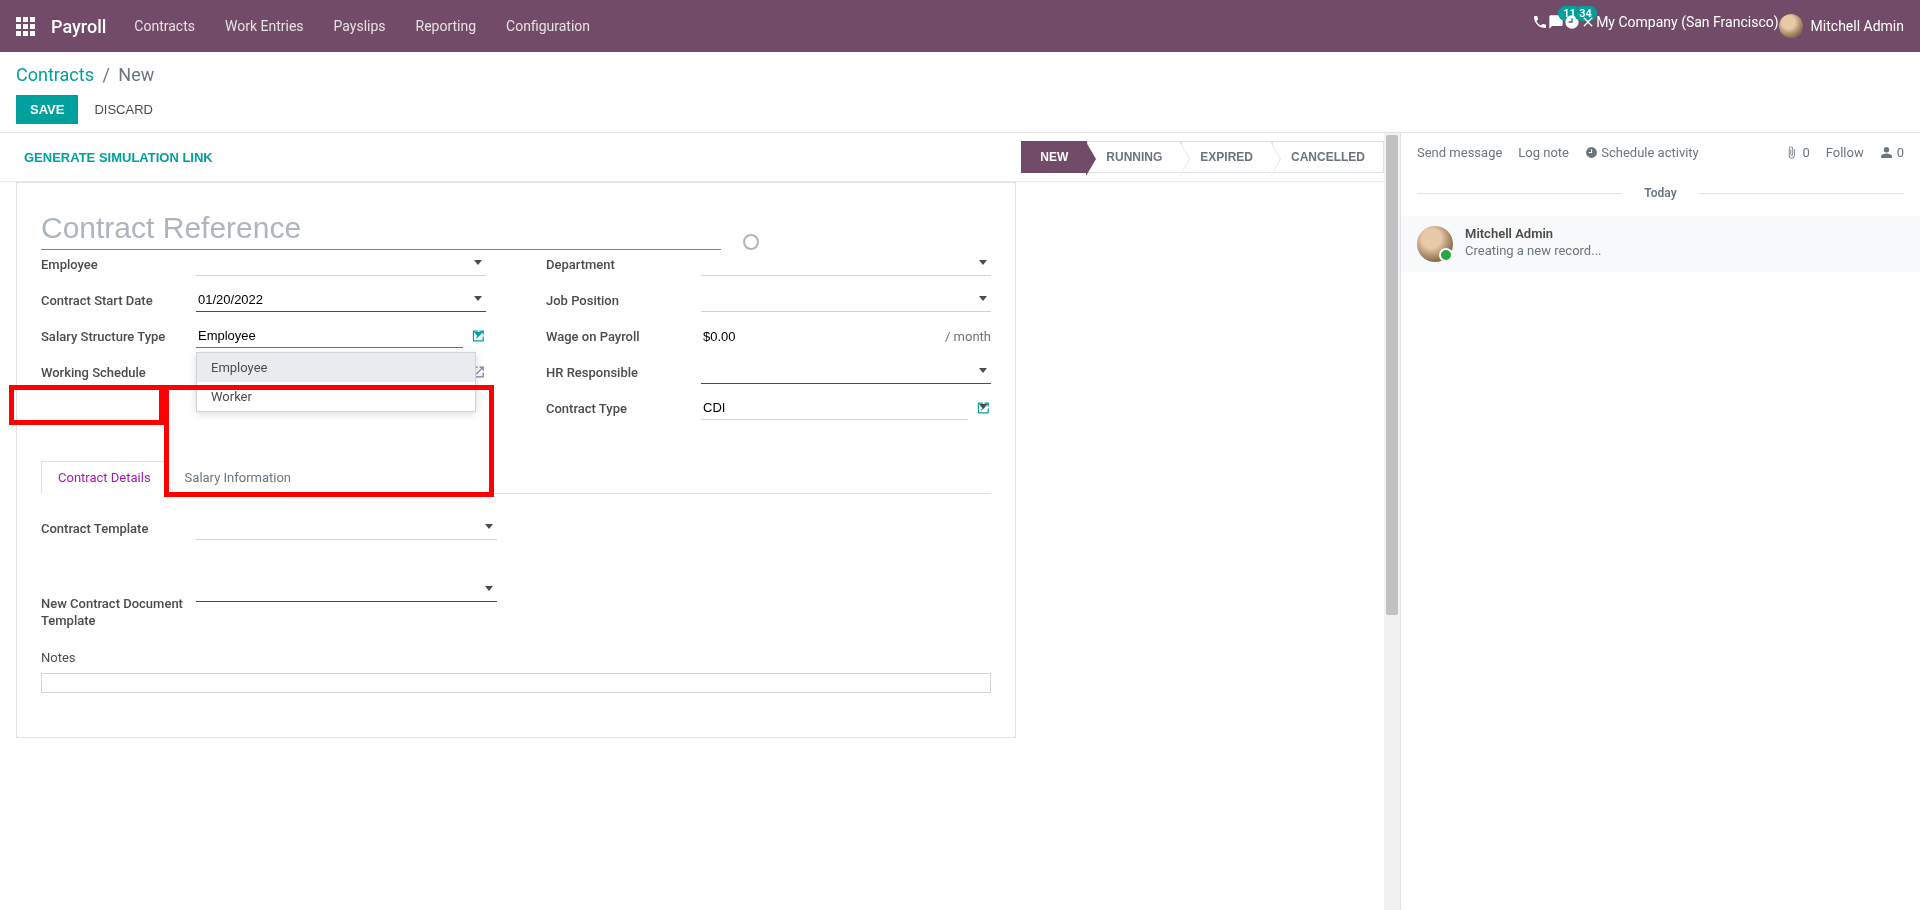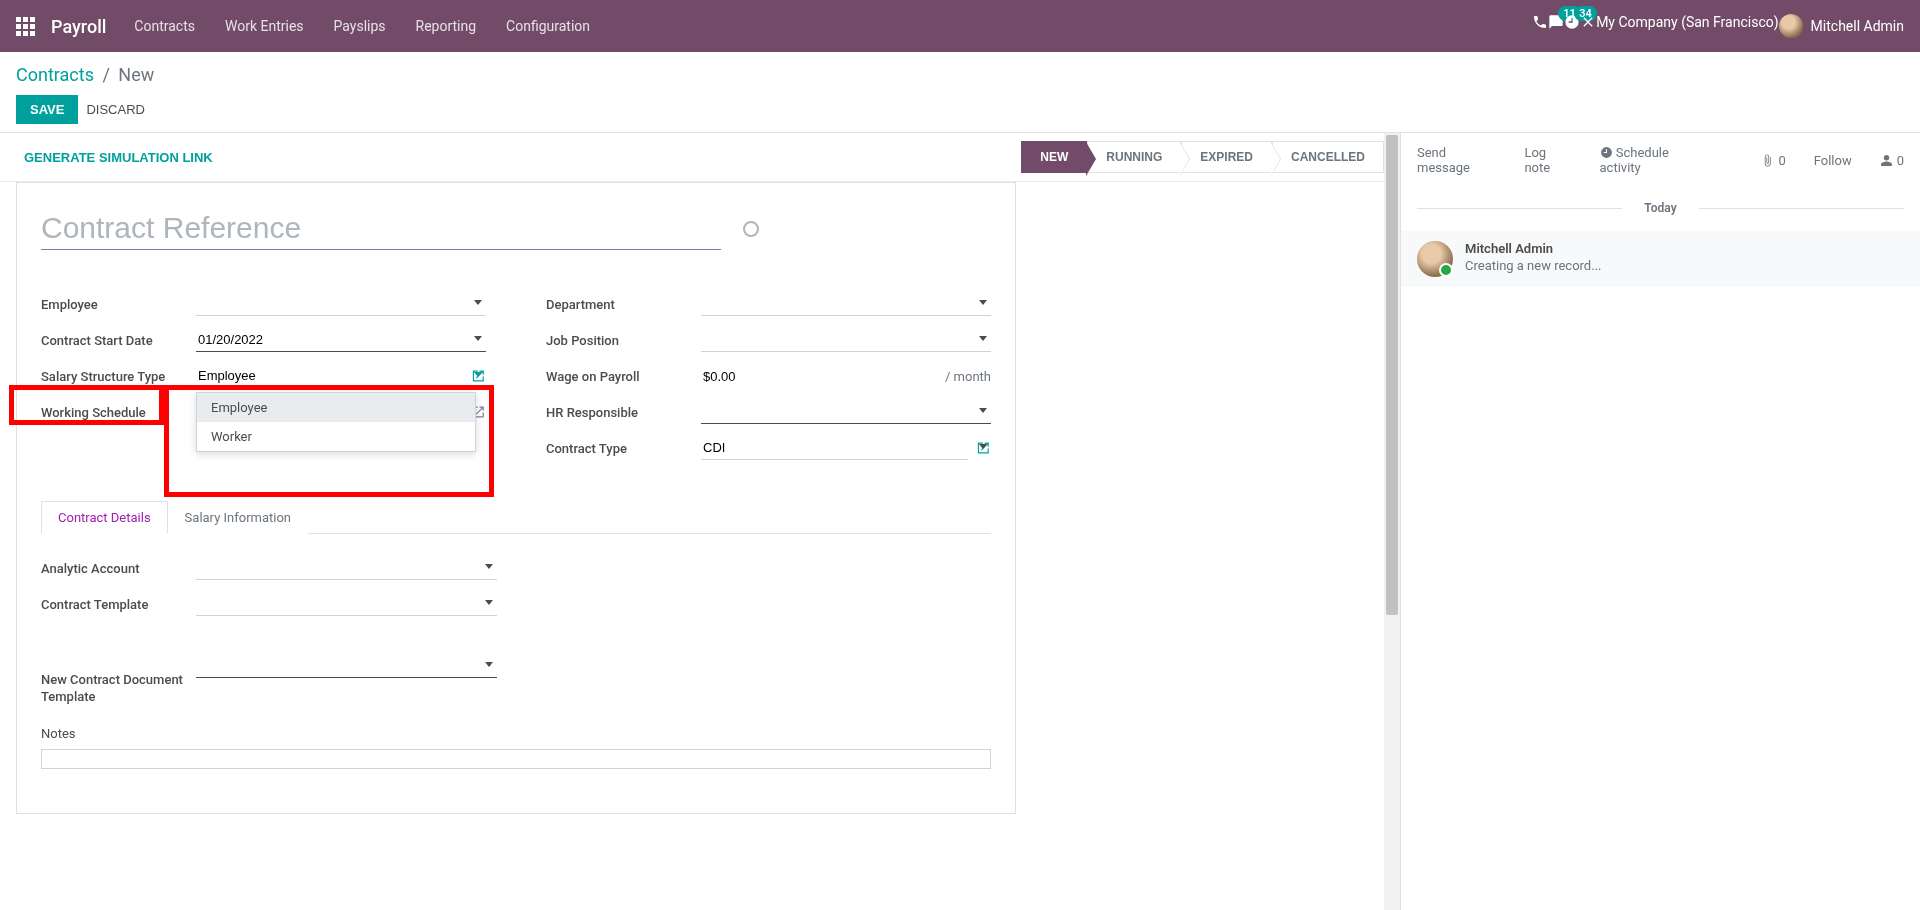--- a/index.html
+++ b/index.html
@@ -18,21 +18,21 @@
 .company-name { color: #fff; font-size: 14px; }
 .user-block { display: flex; align-items: center; gap: 8px; color: #fff; font-size: 14px; cursor: pointer; }
 .avatar-sm { width: 24px; height: 24px; border-radius: 50%; background: radial-gradient(circle at 40% 35%, #e8c9a8 30%, #8b6f4e 70%); }
 
 
 .control-panel { padding: 12px 16px 8px 16px; border-bottom: 1px solid #dee2e6; }
 .breadcrumb { font-size: 18px; margin-bottom: 10px; }
 .breadcrumb a { color: #00a09d; text-decoration: none; }
 .breadcrumb .sep { color: #6c757d; margin: 0 4px; }
 .breadcrumb .current { color: #6c757d; }
-.btn-row { display: flex; align-items: center; }
+.btn-row { display: flex; gap: 8px; align-items: center; }
 .btn-save { background: #00a09d; color: #fff; border: none; padding: 7px 14px; font-weight: 600; font-size: 13px; cursor: pointer; }
 .btn-discard { background: none; border: none; color: #4c4c4c; font-weight: 500; font-size: 13px; cursor: pointer; padding: 7px 8px; }
 
 
 .main-flex { display: flex; height: calc(100vh - 129px); }
 .form-area { flex: 1; overflow-y: auto; position: relative; }
 .chatter { width: 520px; border-left: 1px solid #dee2e6; background: #fff; padding: 12px 16px; }
 
 
 .status-row { display: flex; align-items: center; padding: 8px 16px; border-bottom: 1px solid #e9ecef; }
@@ -42,21 +42,21 @@
 .status-btn { border: 1px solid #dee2e6; background: #fff; padding: 8px 18px; font-size: 12px; font-weight: 600; color: #6c757d; position: relative; cursor: pointer; }
 .status-btn.active { background: #714b67; color: #fff; border-color: #714b67; }
 .status-btn::after { content: ""; position: absolute; right: -10px; top: 0; width: 0; height: 0; border-top: 17px solid transparent; border-bottom: 17px solid transparent; border-left: 10px solid #dee2e6; z-index: 1; }
 .status-btn::before { content: ""; position: absolute; right: -9px; top: 1px; width: 0; height: 0; border-top: 16px solid transparent; border-bottom: 16px solid transparent; border-left: 9px solid #fff; z-index: 2; }
 .status-btn.active::before { border-left-color: #714b67; }
 .status-btn.active::after { border-left-color: #714b67; }
 .status-btn:last-child::after, .status-btn:last-child::before { display: none; }
 
 
 .sheet { background: #fff; border: 1px solid #dee2e6; margin: 0 16px 16px 16px; padding: 24px; max-width: 1000px; }
-.title-row { display: flex; align-items: center; gap: 22px; margin-bottom: 40px; }
+.title-row { display: flex; align-items: flex-end; gap: 22px; }
 .title-input { font-size: 30px; border: none; border-bottom: 1px solid #7c7bad; outline: none; width: 680px; padding: 4px 0; color: #495057; }
 .title-input::placeholder { color: #adb5bd; }
 .kanban-dot { width: 16px; height: 16px; border: 2px solid #adb5bd; border-radius: 50%; cursor: pointer; }
 
 .form-grid { display: grid; grid-template-columns: 1fr 1fr; gap: 0 60px; }
 .form-row { display: flex; align-items: center; margin-bottom: 8px; min-height: 28px; }
 .form-label { width: 155px; font-weight: 500; color: #4c4c4c; font-size: 13px; }
 .form-field { flex: 1; position: relative; display: flex; align-items: center; }
 .input-line { border: none; border-bottom: 1px solid #ced4da; width: 100%; padding: 4px 20px 4px 2px; font-size: 13px; outline: none; background: transparent; }
 .input-line.teal { border-bottom-color: #00a09d; }
@@ -80,21 +80,21 @@
 
 .tabs { display: flex; border-bottom: 1px solid #dee2e6; margin-top: 30px; }
 .tab { padding: 8px 16px; cursor: pointer; font-size: 13px; color: #6c757d; border: 1px solid transparent; position: relative; top: 1px; background: #fff; }
 .tab.active { border: 1px solid #dee2e6; border-bottom-color: #fff; color: #a21caf; }
 .tab-content { padding: 20px 0; }
 
 .notes-label { margin-top: 20px; margin-bottom: 8px; font-size: 13px; color: #4c4c4c; }
 .notes-box { border: 1px solid #ced4da; min-height: 20px; width: 100%; }
 
 
-.chatter-top { display: flex; align-items: center; gap: 28px; padding-bottom: 10px; }
+.chatter-top { display: flex; align-items: center; gap: 16px; padding-bottom: 10px; text-align: right; }
 .chatter-link { color: #6c757d; font-size: 13px; cursor: pointer; text-decoration: none; }
 .chatter-spacer { flex: 1; }
 .chatter-icon-group { display: flex; align-items: center; gap: 4px; color: #6c757d; font-size: 13px; }
 .today-sep { text-align: center; color: #6c757d; font-size: 12px; margin: 16px 0; position: relative; font-weight: 600; }
 .today-sep::before, .today-sep::after { content: ""; position: absolute; top: 50%; width: 42%; height: 1px; background: #dee2e6; }
 .today-sep::before { left: 0; }
 .today-sep::after { right: 0; }
 .msg { display: flex; gap: 12px; padding: 8px 0; background: #f8f9fa; margin: 0 -16px; padding: 10px 16px; }
 .msg-avatar { width: 36px; height: 36px; border-radius: 50%; background: radial-gradient(circle at 40% 35%, #e8c9a8 30%, #8b6f4e 70%); position: relative; flex-shrink: 0; }
 .msg-avatar::after { content: ""; position: absolute; bottom: 0; right: 0; width: 10px; height: 10px; background: #28a745; border-radius: 50%; border: 2px solid #fff; }
@@ -286,27 +286,20 @@
         </div>
       </div>
 
       <div class="tabs">
         <div class="tab active">Contract Details</div>
         <div class="tab">Salary Information</div>
       </div>
 
       <div class="tab-content">
         <div style="width:48%;">
-          <div class="form-row">
-            <div class="form-label">Analytic Account</div>
-            <div class="form-field">
-                <input class="input-line" style="">
-                <span class="caret"></span>
-              </div>
-          </div>
           <div class="form-row">
             <div class="form-label">Contract Template</div>
             <div class="form-field">
                 <input class="input-line" style="">
                 <span class="caret"></span>
               </div>
           </div>
           <div class="form-row">
             <div class="form-label" style="line-height:1.3;margin-top:46px;">New Contract Document Template</div>
             <div class="form-field">

